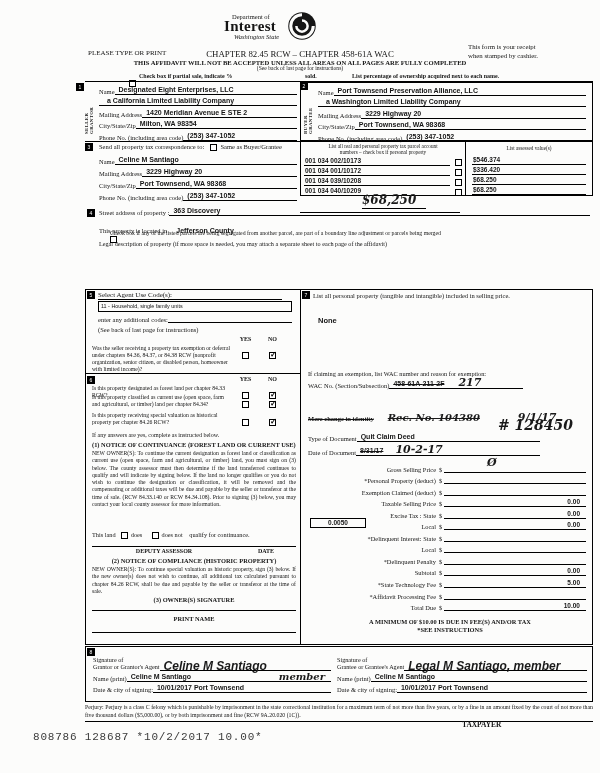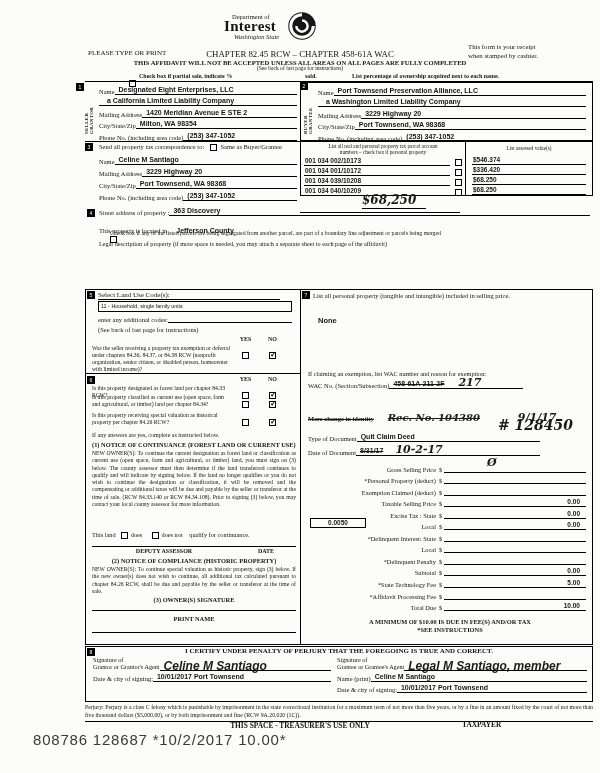--- a/index.html
+++ b/index.html
@@ -208,21 +208,21 @@
   <div class="abs" style="left:110px;top:230px;width:480px;font-size:5.8px;">Check box if any of the listed parcels are being segregated from another parcel, are part of a boundary line adjustment or parcels being merged</div>
   <div class="abs" style="left:99px;top:240px;width:490px;font-size:6.2px;">Legal description of property (if more space is needed, you may attach a separate sheet to each page of the affidavit)</div>
   <div class="abs" style="left:99px;top:250px;width:490px;height:36px;"></div>
 
   
   <div class="abs" style="left:85px;top:289px;width:508px;height:356px;border:1px solid #000;box-sizing:border-box;"></div>
   <div class="abs" style="left:300px;top:289px;width:0;height:356px;border-left:1px solid #000;"></div>
 
   
   <div class="marker" style="left:87px;top:291px;">5</div>
-  <div class="abs" style="left:98px;top:291px;font-size:7px;border-bottom:1px solid #000;padding-right:110px;">Select Land Use Code(s):</div>
+  <div class="abs" style="left:98px;top:291px;font-size:7px;border-bottom:1px solid #000;padding-right:110px;">Select Agent Use Code(s):</div>
   <div class="abs" style="left:98px;top:301px;width:194px;height:11px;border:1px solid #000;box-sizing:border-box;">
     <span class="sans" style="font-size:5.4px;padding-left:2px;line-height:9px;display:block;">11 - Household, single family units</span>
   </div>
   <div class="abs" style="left:98px;top:316px;width:194px;display:flex;align-items:flex-end;">
     <span class="lbl">enter any additional codes:</span>
     <span class="fline"></span>
   </div>
   <div class="abs lbl" style="left:98px;top:326px;">(See back of last page for instructions)</div>
   <div class="abs b" style="left:232px;top:336px;width:54px;display:flex;font-size:6px;">
     <span style="width:27px;text-align:center;">YES</span>
@@ -376,31 +376,34 @@
   </div>
   <div class="abs hw" style="left:487px;top:456px;font-size:11px;">Ø</div>
   <div class="abs sans ctr" style="left:310px;top:518px;width:56px;height:10px;border:1.4px solid #000;box-sizing:border-box;font-size:6.5px;font-weight:bold;line-height:8px;">0.0050</div>
 
   <div class="abs ctr b" style="left:330px;top:618px;width:240px;font-size:6.4px;">A MINIMUM OF $10.00 IS DUE IN FEE(S) AND/OR TAX</div>
   <div class="abs ctr b" style="left:330px;top:626px;width:240px;font-size:6.4px;">*SEE INSTRUCTIONS</div>
 
   
   <div class="abs" style="left:85px;top:646px;width:508px;height:56px;border:1px solid #000;box-sizing:border-box;"></div>
   <div class="marker" style="left:87px;top:648px;">8</div>
-  <div class="abs ctr b" style="left:85px;top:647px;width:508px;font-size:7px;">I CERTIFY UNDER PENALTY OF PERJURY THAT THE FOREGOING IS TRUE AND CORRECT.</div>
 
   <div class="abs" style="left:93px;top:656px;width:238px;">
     <div style="display:flex;align-items:flex-end;height:15px;">
       <span style="font-size:6.2px;line-height:1.25;white-space:nowrap;">
         <span style="display:block;">Signature of</span>
         <span style="display:block;">Grantor or Grantor's Agent</span>
       </span>
       <span class="fline hw" style="font-size:12px;font-weight:bold;">Celine M Santiago</span>
     </div>
     <div style="display:flex;align-items:flex-end;height:11px;">
+      <span class="lbl">Name (print)</span>
+      <span class="fline"><span>Celine M Santiago</span><span class="hw" style="font-size:10px;float:right;margin-right:6px;">member</span></span>
+    </div>
+    <div style="display:flex;align-items:flex-end;height:11px;">
       <span class="lbl">Date &amp; city of signing:</span>
       <span class="fline">10/01/2017  Port Townsend</span>
     </div>
   </div>
 
   <div class="abs" style="left:337px;top:656px;width:250px;">
     <div style="display:flex;align-items:flex-end;height:15px;">
       <span style="font-size:6.2px;line-height:1.25;white-space:nowrap;">
         <span style="display:block;">Signature of</span>
         <span style="display:block;">Grantee or Grantee's Agent</span>
@@ -413,18 +416,17 @@
     </div>
     <div style="display:flex;align-items:flex-end;height:11px;">
       <span class="lbl">Date &amp; city of signing:</span>
       <span class="fline">10/01/2017  Port Townsend</span>
     </div>
   </div>
 
   
   <div class="abs" style="left:85px;top:704px;width:508px;font-size:5.8px;line-height:1.3;text-align:justify;border-bottom:1.6px solid #000;padding-bottom:2px;">Perjury: Perjury is a class C felony which is punishable by imprisonment in the state correctional institution for a maximum term of not more than five years, or by a fine in an amount fixed by the court of not more than five thousand dollars ($5,000.00), or by both imprisonment and fine (RCW 9A.20.020 (1C)).</div>
 
-  <div class="abs b" style="left:85px;top:721px;width:430px;text-align:center;font-size:7.4px;">THIS SPACE - TREASURER'S USE ONLY</div>
   <div class="abs b" style="left:462px;top:720px;font-size:7.4px;">TAXPAYER</div>
 
-  <div class="abs" style="left:33px;top:731px;font-family:Liberation Sans, sans-serif;font-size:15px;letter-spacing:.8px;color:#3a3a3a;">808786 128687 *10/2/2017 10.00*</div>
+  <div class="abs" style="left:33px;top:731px;font-family:Liberation Mono, monospace;font-size:11px;letter-spacing:.8px;color:#3a3a3a;">808786 128687 *10/2/2017 10.00*</div>
 
 </div>
 
 </body></html>

